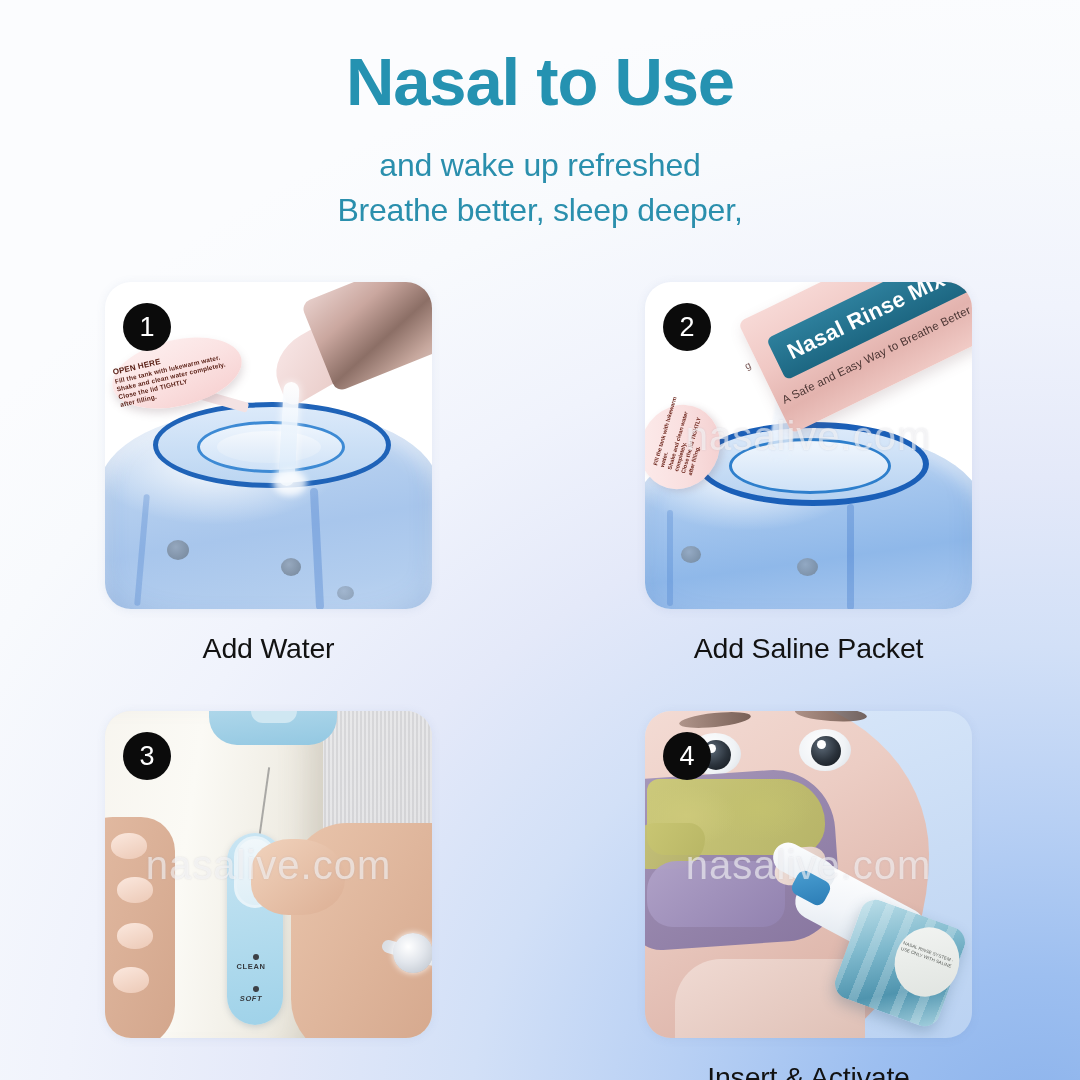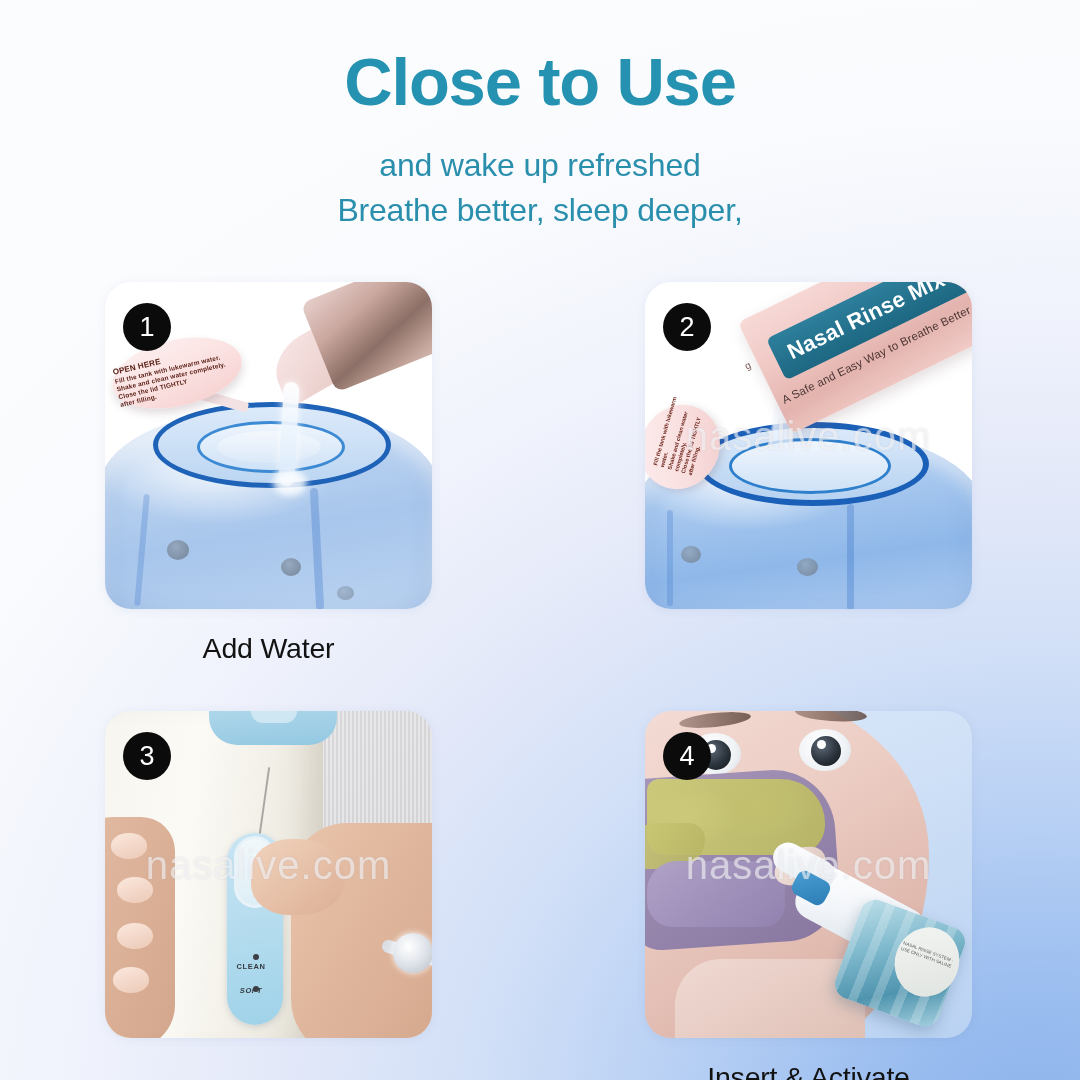--- a/index.html
+++ b/index.html
@@ -342,21 +342,21 @@
   .p3 .modeDot {
     position:absolute; width:6px; height:6px; border-radius:50%; background:#3c4046;
   }
   .p3 .md1 { left:148px; top:243px; }
   .p3 .md2 { left:148px; top:275px; }
   .p3 .modeLbl {
     position:absolute; width:48px; text-align:center;
     font-size:7.5px; color:#36393e; letter-spacing:.6px; font-weight:bold;
   }
   .p3 .ml1 { left:122px; top:251px; }
-  .p3 .ml2 { left:122px; top:275px;font-style:italic; }
+  .p3 .ml2 { left:122px; top:283px;font-style:italic; }
   .p3 .handL {
     position:absolute; left:-42px; top:106px;
     width:112px; height:232px;
     background:linear-gradient(110deg,#e4bda5,#d3a68c);
     border-radius:50px 34px 44px 50px;
   }
   .p3 .nail {
     position:absolute; width:36px; height:26px; border-radius:48%;
     background:linear-gradient(160deg,#fbe8de,#ecc9b6);
   }
@@ -528,21 +528,21 @@
     border-radius:46px 22px 0 0;
     z-index:9;
   }
 </style>
 </head>
 <body>
 
 <div id="root">
 
   <div class="header">
-    <div class="title">Close to Use</div>
+    <div class="title">Nasal to Use</div>
     <div class="subtitle">
       <div>and wake up refreshed</div>
       <div>Breathe better, sleep deeper,</div>
     </div>
   </div>
 
   <div class="grid">
 
     <div class="step">
       <div class="photo p1">
@@ -592,20 +592,21 @@
         </div>
         <div class="pour"></div>
         <div class="packet"></div>
         <div class="gram">g</div>
         <div class="band">
           <span class="bandTxt">Nasal Rinse Mix</span>
         </div>
         <div class="tagline">A Safe and Easy Way to Breathe Better</div>
         <div class="watermark">nasalive.com</div>
       </div>
+      <div class="caption">Add Saline Packet</div>
     </div>
 
     <div class="step">
       <div class="photo p3">
         <div class="badge">3</div>
         <div class="sleeve"></div>
         <div class="device"></div>
         <div class="tank"></div>
         <div class="tankNotch"></div>
         <div class="cord"></div>

